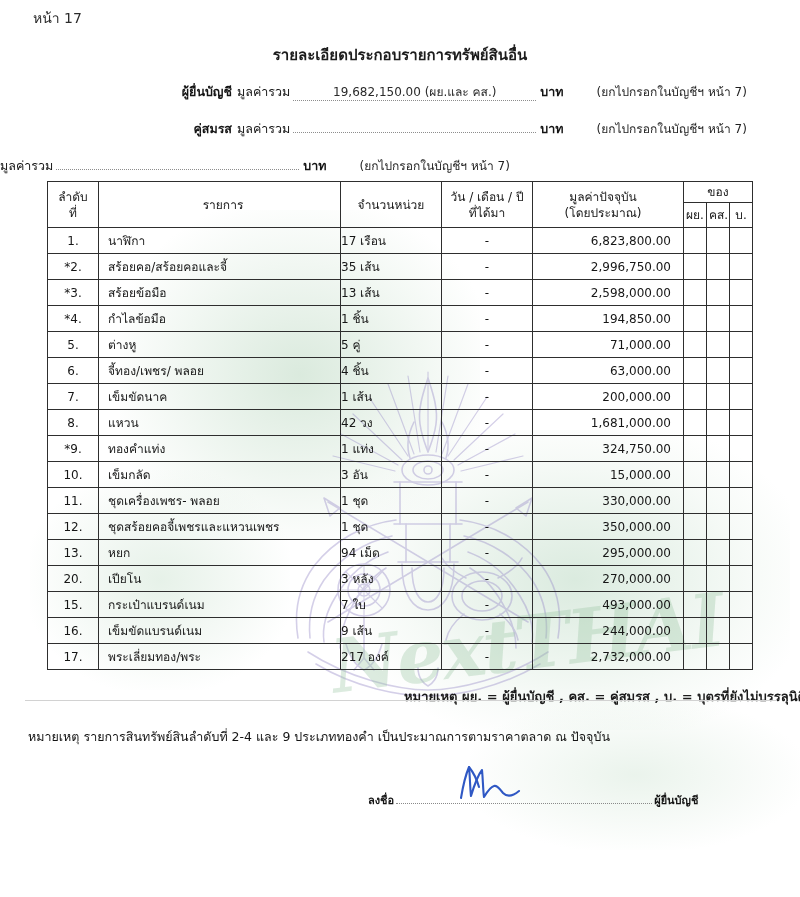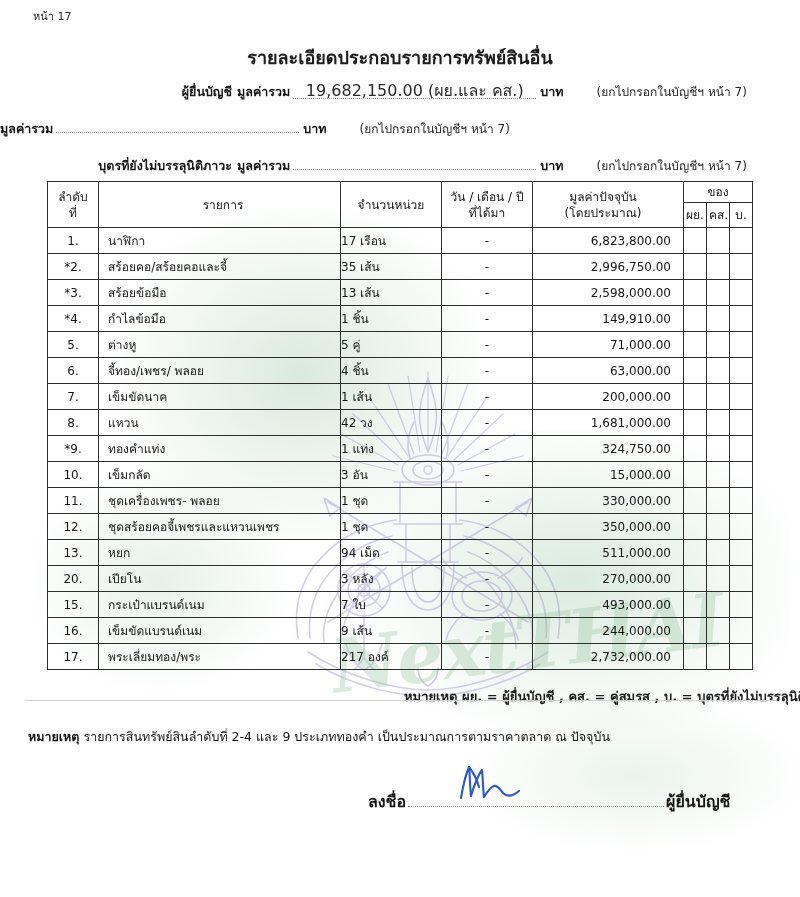--- a/index.html
+++ b/index.html
@@ -73,32 +73,32 @@
     font-family: "DejaVu Serif", "Liberation Serif", serif;
   }
 
   .content { position: relative; z-index: 3; }
 
   
   .page-marker {
     position: absolute;
     left: 33px;
     top: 7px;
-    font-size: 11px;
+    font-size: 14px;
     color: #2b2b2b;
   }
 
   
   .doc-title {
     position: absolute;
     left: 0;
     top: 43px;
     width: 800px;
     text-align: center;
-    font-size: 18px;
+    font-size: 15px;
     font-weight: 700;
     color: #1c1c1c;
   }
 
   
   .decl-block {
     position: absolute;
     left: 0;
     top: 82px;
     width: 800px;
@@ -110,30 +110,30 @@
     margin-bottom: 15px;
     color: #141414;
   }
   .decl-label {
     text-align: right;
     font-weight: 700;
     white-space: nowrap;
     padding-right: 5px;
   }
   .decl-sum {
-    font-weight: 700;
+    font-weight: 400;
     white-space: nowrap;
     padding-right: 3px;
   }
   .decl-fill {
     position: relative;
     flex: 0 0 auto;
     border-bottom: 1px dotted #8d8d8d;
     text-align: center;
-    font-size: 16px;
+    font-size: 12px;
     color: #2a2a2a;
     height: 15px;
     line-height: 15px;
     overflow: hidden;
   }
   .decl-unit {
     font-weight: 700;
     padding-left: 4px;
     padding-right: 20px;
     white-space: nowrap;
@@ -207,30 +207,30 @@
     border-top: 1px solid #d2d2d2;
   }
   .note-line {
     position: absolute;
     left: 28px;
     top: 727px;
     font-size: 12.5px;
     color: #141414;
     white-space: nowrap;
   }
-  .note-line b { font-weight: 700; }
+  .note-line b { font-weight: 400; }
 
   
   .sign-block {
     position: absolute;
     left: 368px;
     top: 789px;
     display: flex;
     align-items: baseline;
-    font-size: 16px;
+    font-size: 11px;
     color: #141414;
   }
   .sign-label { font-weight: 700; white-space: nowrap; }
   .sign-line {
     width: 256px;
     border-bottom: 1px dotted #8a8a8a;
     height: 14px;
     margin: 0 2px;
   }
   .sign-role { font-weight: 700; white-space: nowrap; }
@@ -349,28 +349,28 @@
 
       <div class="decl-row r1">
         <span class="decl-label">ผู้ยื่นบัญชี</span>
         <span class="decl-sum">มูลค่ารวม</span>
         <span class="decl-fill">19,682,150.00 (ผย.และ คส.)</span>
         <span class="decl-unit">บาท</span>
         <span class="decl-note">(ยกไปกรอกในบัญชีฯ หน้า 7)</span>
       </div>
 
       <div class="decl-row r2">
+        <span class="decl-label">คู่สมรส</span>
         <span class="decl-sum">มูลค่ารวม</span>
         <span class="decl-fill"></span>
         <span class="decl-unit">บาท</span>
         <span class="decl-note">(ยกไปกรอกในบัญชีฯ หน้า 7)</span>
       </div>
 
       <div class="decl-row r3">
-        <span class="decl-label">บุตรที่ยังไม่บรรลุนิติภาวะ</span>
         <span class="decl-sum">มูลค่ารวม</span>
         <span class="decl-fill"></span>
         <span class="decl-unit">บาท</span>
         <span class="decl-note">(ยกไปกรอกในบัญชีฯ หน้า 7)</span>
       </div>
 
     </div>
 
     <div class="tbl-wrap">
       <table class="assets">
@@ -427,21 +427,21 @@
               <td class="c-val">2,598,000.00</td>
               <td class="c-own"></td>
               <td class="c-own"></td>
               <td class="c-own"></td>
             </tr>
           <tr>
               <td class="c-no">*4.</td>
               <td class="c-item">กำไลข้อมือ</td>
               <td class="c-qty">1 ชิ้น</td>
               <td class="c-date">-</td>
-              <td class="c-val">149,910.00</td>
+              <td class="c-val">194,850.00</td>
               <td class="c-own"></td>
               <td class="c-own"></td>
               <td class="c-own"></td>
             </tr>
           <tr>
               <td class="c-no">5.</td>
               <td class="c-item">ต่างหู</td>
               <td class="c-qty">5 คู่</td>
               <td class="c-date">-</td>
               <td class="c-val">71,000.00</td>
@@ -517,21 +517,21 @@
               <td class="c-val">350,000.00</td>
               <td class="c-own"></td>
               <td class="c-own"></td>
               <td class="c-own"></td>
             </tr>
           <tr>
               <td class="c-no">13.</td>
               <td class="c-item">หยก</td>
               <td class="c-qty">94 เม็ด</td>
               <td class="c-date">-</td>
-              <td class="c-val">511,000.00</td>
+              <td class="c-val">295,000.00</td>
               <td class="c-own"></td>
               <td class="c-own"></td>
               <td class="c-own"></td>
             </tr>
           <tr>
               <td class="c-no">20.</td>
               <td class="c-item">เปียโน</td>
               <td class="c-qty">3 หลัง</td>
               <td class="c-date">-</td>
               <td class="c-val">270,000.00</td>

